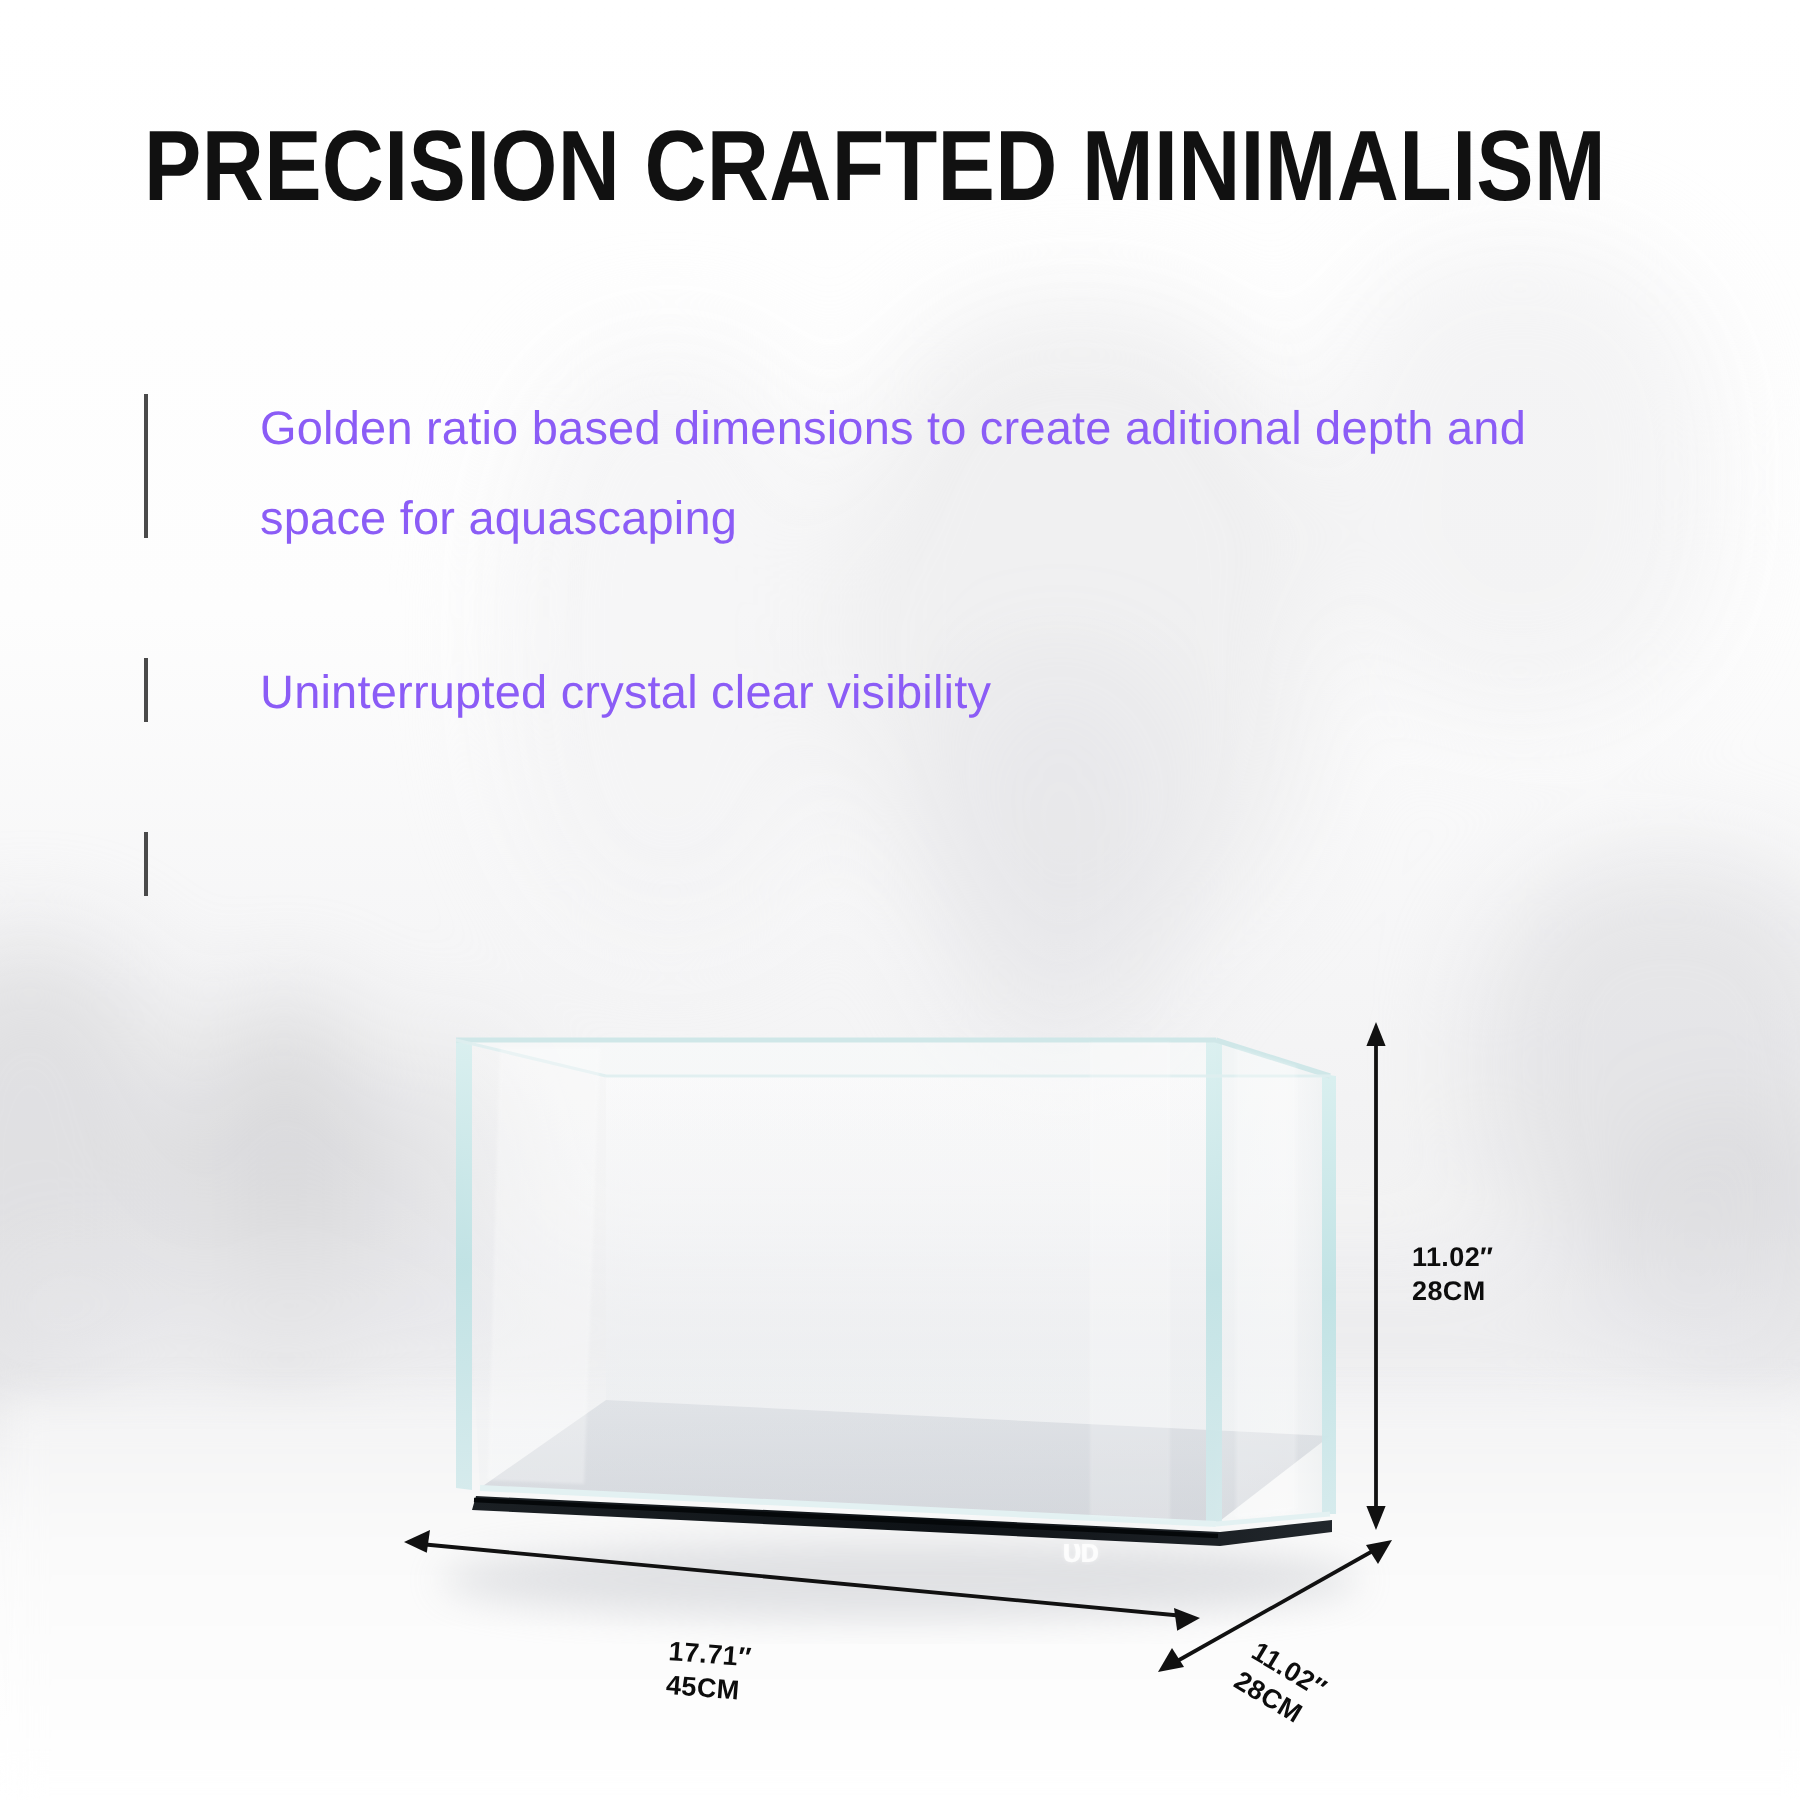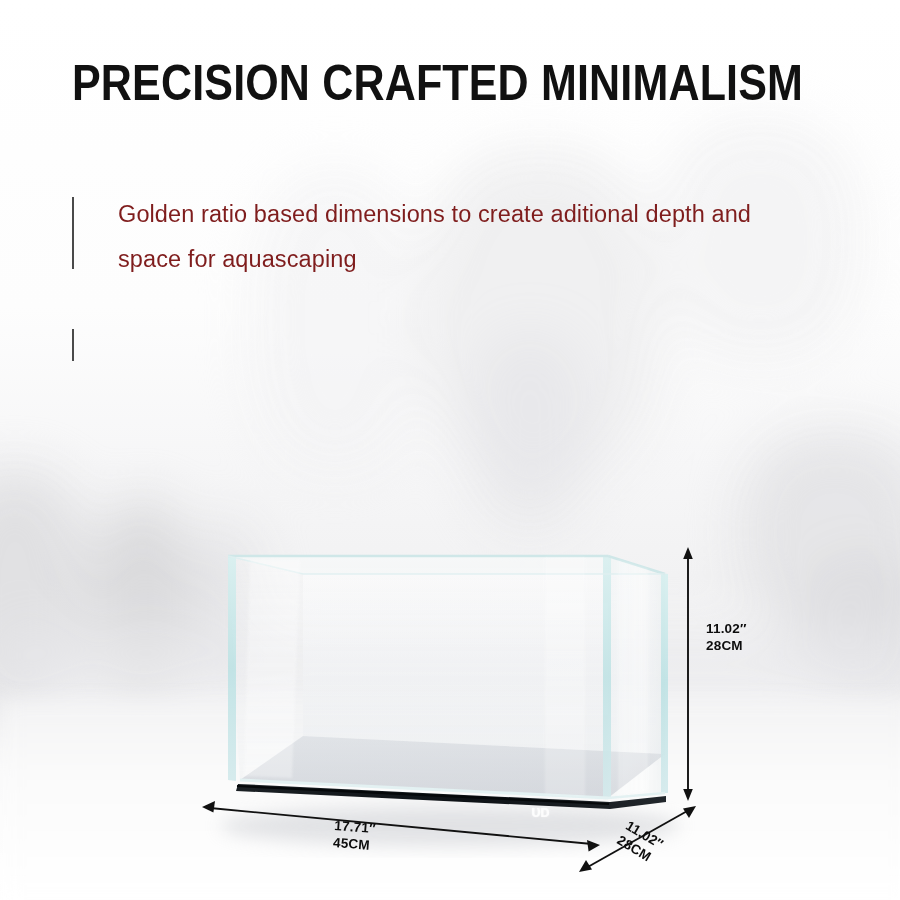--- a/index.html
+++ b/index.html
@@ -91,35 +91,34 @@
   .feature + .feature { margin-top: 42px; }
   .tick {
     width: 2px;
     background: #4a4a4a;
     flex: 0 0 2px;
     margin-top: 5px;
   }
   .tick.tall  { height: 72px; }
   .tick.short { height: 32px; }
   .feature-text {
-    margin-left: 44px;
+    margin-left: 56px;
     font-size: 23.5px;
     line-height: 45px;
-    color: #7f1d1d;
+    color: #8b5cf6;
     font-weight: 400;
     letter-spacing: 0.1px;
   }
 
   
   .tank-stage {
     position: absolute;
     left: 0; top: 0;
     width: 900px; height: 848px;
     pointer-events: none;
-    margin-top: 36px;
   }
   .tank-svg { position: absolute; left: 0; top: 0; }
 
   .tank-logo {
     position: absolute;
     left: 531px;
     top: 766px;
     font-size: 17px;
     font-weight: 600;
     color: rgba(255,255,255,.82);
@@ -163,20 +162,24 @@
 
   <div class="headline">PRECISION CRAFTED MINIMALISM</div>
 
   <div class="features">
 
     <div class="feature">
       <span class="tick tall"></span>
       <span class="feature-text">Golden ratio based dimensions to create aditional depth and space for aquascaping</span>
     </div>
 
+    <div class="feature">
+      <span class="tick short"></span>
+      <span class="feature-text">Uninterrupted crystal clear visibility</span>
+    </div>
 
     <div class="feature">
       <span class="tick short"></span>
     </div>
 
   </div>
 
   <div class="tank-stage">
     <svg class="tank-svg" width="900" height="900" viewBox="0 0 900 900">
       <defs>

